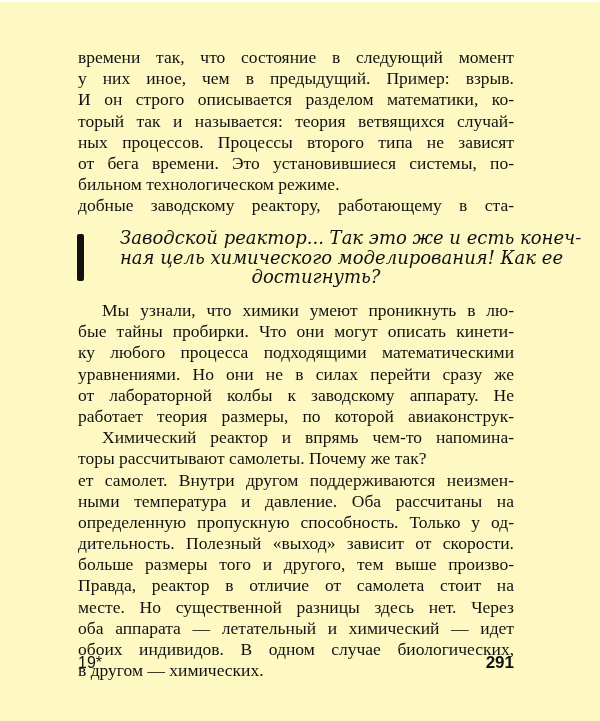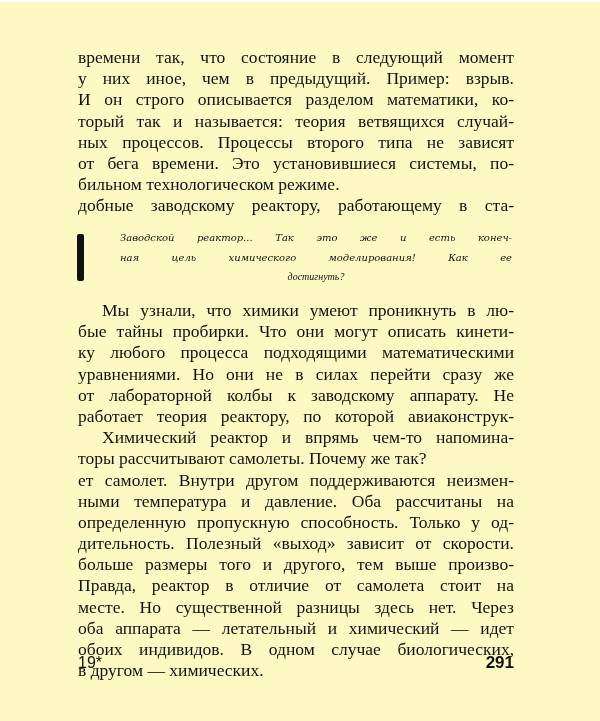--- a/index.html
+++ b/index.html
@@ -5,23 +5,23 @@
   html, body { margin: 0; padding: 0; background: #ffffff; }
   body { width: 600px; height: 721px; position: relative; overflow: hidden; color: #111; }
   .page { position: absolute; left: 0; top: 2px; width: 600px; height: 721px; background: #fef9c3; }
   .col { position: absolute; left: 78px; width: 436px; font-family: "Liberation Serif", "DejaVu Serif", serif; font-size: 17.5px; line-height: 21.2px; }
   .line { display: block; white-space: nowrap; text-align: justify; text-align-last: justify; height: 21.2px; }
   .line.last { text-align-last: left; }
   .line.indent { padding-left: 24px; }
   .para1 { top: 45px; }
   .para2 { top: 298px; }
   .quote-bar { position: absolute; left: 77px; top: 232px; width: 7px; height: 47px; background: #111; border-radius: 2px; }
-  .quote { position: absolute; left: 120px; width: 392px; top: 226px; font-family: "DejaVu Serif", "Liberation Serif", serif; font-style: italic; font-size: 10px; line-height: 19.5px; }
+  .quote { position: absolute; left: 120px; width: 392px; top: 226px; font-family: "DejaVu Serif", "Liberation Serif", serif; font-style: italic; font-size: 18px; line-height: 19.5px; }
   .quote .line { height: 19.5px; }
-  .quote .center { text-align: center; text-align-last: center; font-family: Liberation Serif, serif; }
+  .quote .center { text-align: center; text-align-last: center; }
   .footer { position: absolute; top: 652px; left: 78px; width: 436px; font-family: "Liberation Sans", "DejaVu Sans", sans-serif; font-size: 16px; }
   .sig { position: absolute; left: 0; top: 0; }
   .pnum { position: absolute; right: 0; top: -1px; font-weight: bold; font-size: 17px; }
 </style>
 </head>
 <body>
 
 <div class="page">
 
   <div class="col para1">
@@ -41,21 +41,21 @@
     <span class="line">ная цель химического моделирования! Как ее</span>
     <span class="line center">достигнуть?</span>
   </div>
 
   <div class="col para2">
     <span class="line indent">Мы узнали, что химики умеют проникнуть в лю-</span>
     <span class="line">бые тайны пробирки. Что они могут описать кинети-</span>
     <span class="line">ку любого процесса подходящими математическими</span>
     <span class="line">уравнениями. Но они не в силах перейти сразу же</span>
     <span class="line">от лабораторной колбы к заводскому аппарату. Не</span>
-    <span class="line">работает теория реактору, по которой авиаконструк-</span>
+    <span class="line">работает теория размеры, по которой авиаконструк-</span>
     <span class="line indent">Химический реактор и впрямь чем-то напомина-</span>
     <span class="line last">торы рассчитывают самолеты. Почему же так?</span>
     <span class="line">ет самолет. Внутри другом поддерживаются неизмен-</span>
     <span class="line">ными температура и давление. Оба рассчитаны на</span>
     <span class="line">определенную пропускную способность. Только у од-</span>
     <span class="line">дительность. Полезный «выход» зависит от скорости.</span>
     <span class="line">больше размеры того и другого, тем выше произво-</span>
     <span class="line">Правда, реактор в отличие от самолета стоит на</span>
     <span class="line">месте. Но существенной разницы здесь нет. Через</span>
     <span class="line">оба аппарата — летательный и химический — идет</span>

